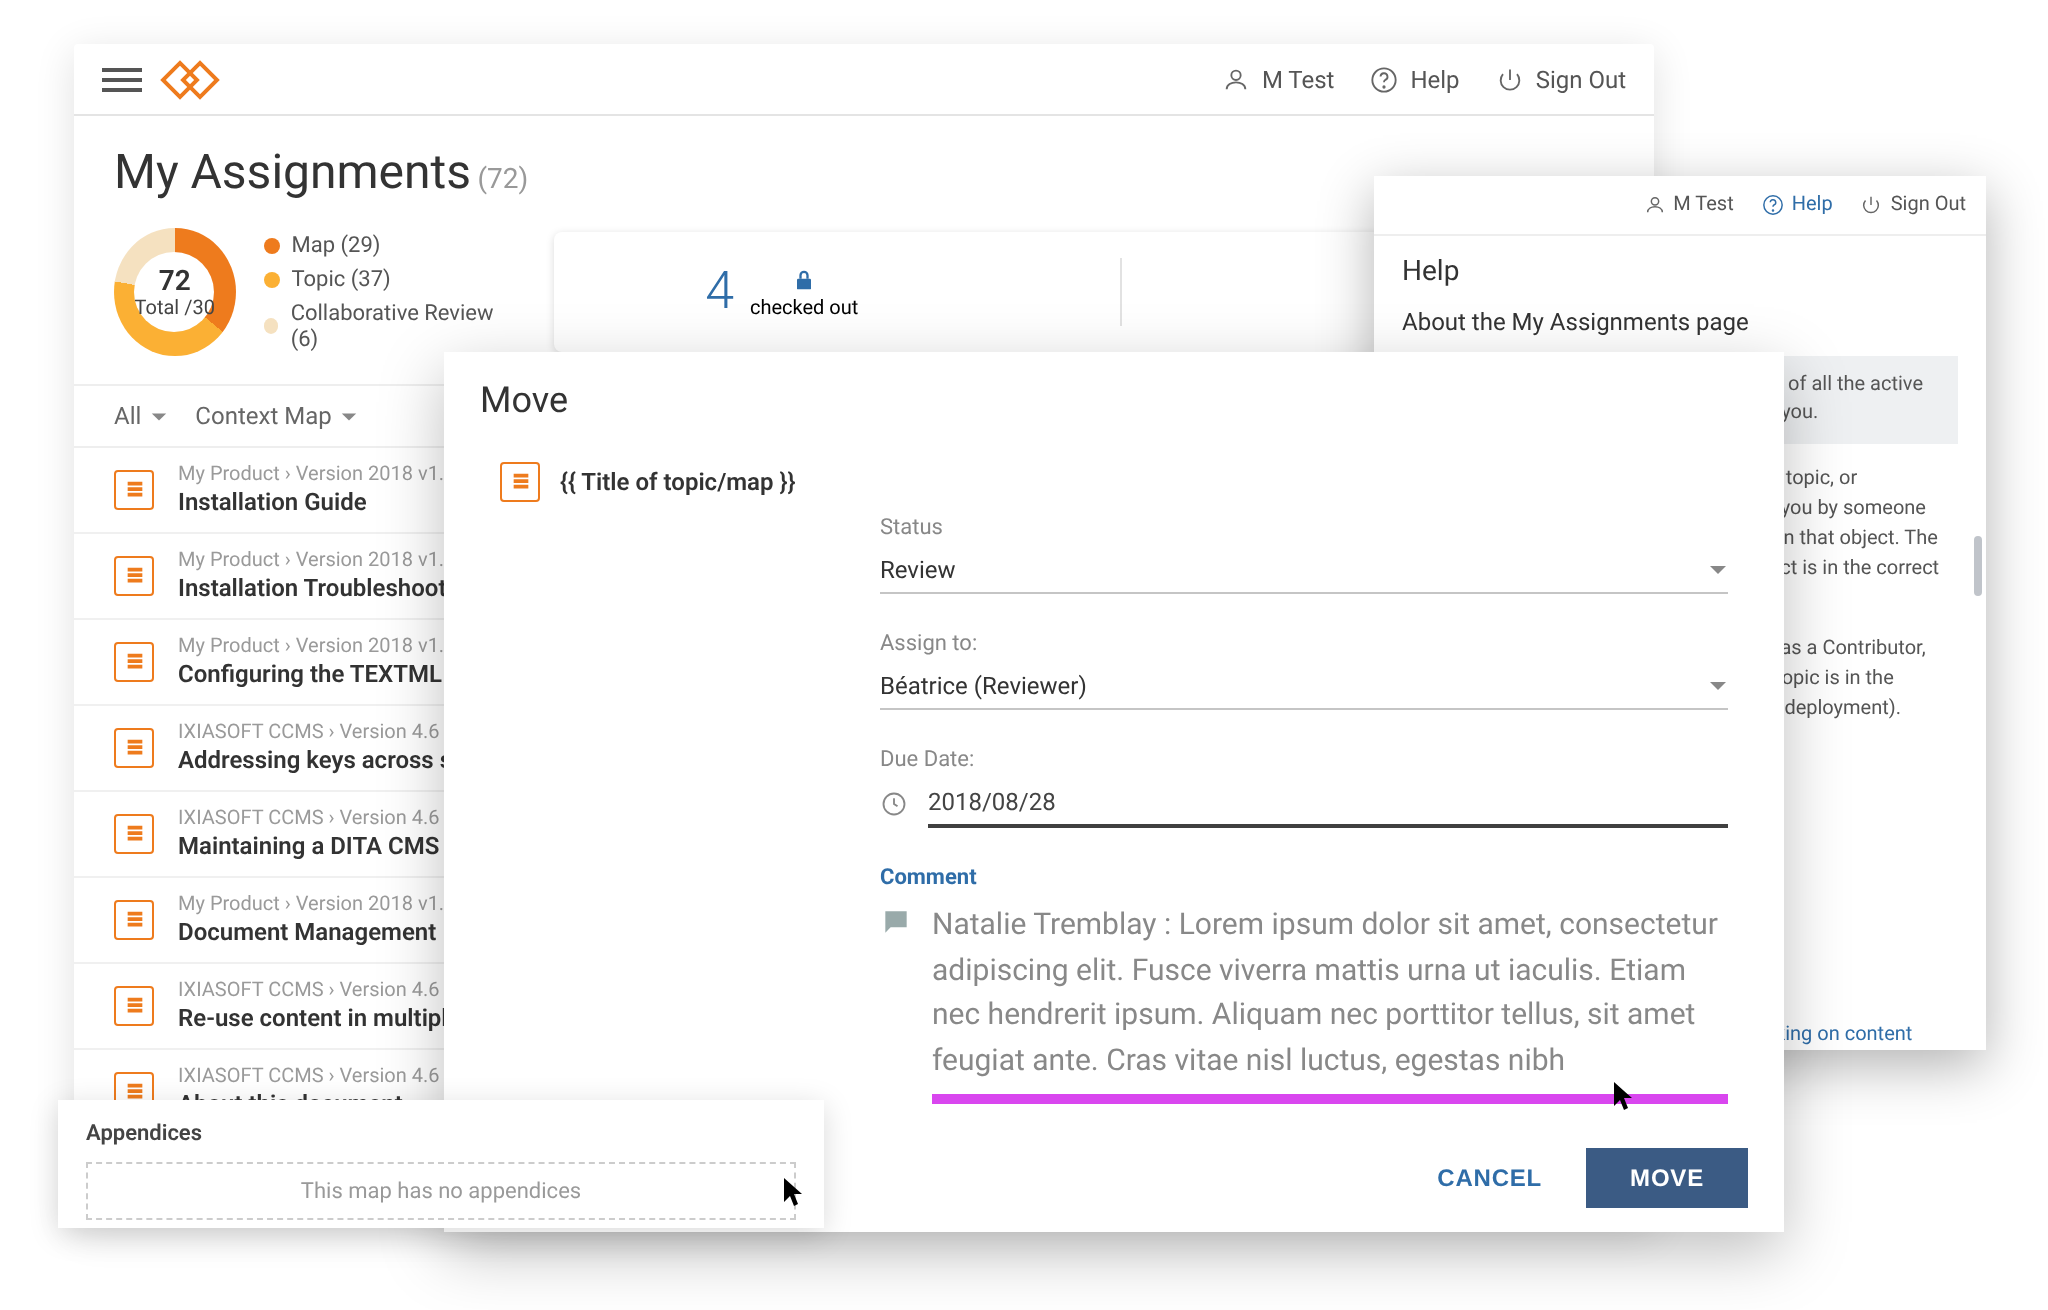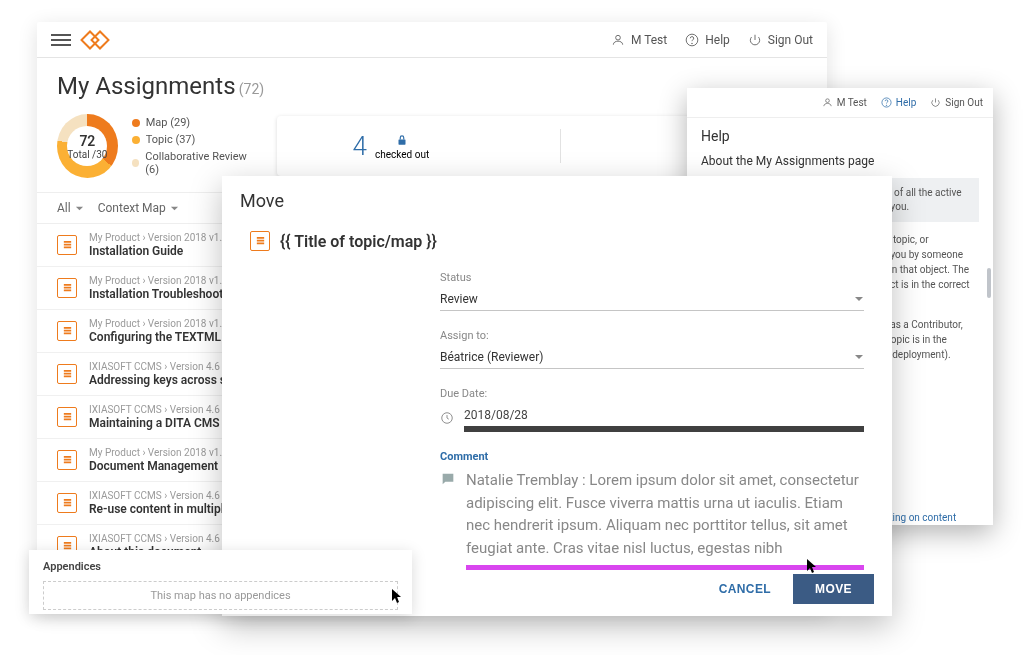--- a/index.html
+++ b/index.html
@@ -79,29 +79,29 @@
   .cursor { position:absolute; width:12px; height:16px; }
   .cursor svg { width:12px; height:16px; fill:#000; }
 
   
   .move-dialog {
     position:absolute; left:222px; top:176px; width:670px; height:440px;
     background:#fff; box-shadow: 0 10px 30px rgba(0,0,0,0.25);
   }
   .move-title { font-size:18px; color:#333; padding:14px 18px; font-weight:400; }
   .move-body { padding: 6px 28px 10px; }
-  .move-map-row { display:flex; align-items:center; gap:10px; font-size:16px; color:#333; font-weight:600; margin-bottom:20px; }
+  .move-map-row { display:flex; align-items:center; gap:10px; font-size:12px; color:#333; font-weight:600; margin-bottom:6px; }
   .move-fields { padding-left: 190px; }
   .field { margin-bottom: 18px; }
   .field-label { font-size:11px; color:#888; margin-bottom:4px; }
   .field-value-row { display:flex; align-items:center; justify-content:space-between; border-bottom:1px solid #c5c5c5; padding: 4px 0; font-size:12px; color:#333; }
   .field-value-row svg { width:10px; height:10px; fill:#888; }
   .date-row { display:flex; align-items:center; gap:10px; }
   .date-row .clock { width:14px; height:14px; stroke:#888; fill:none; stroke-width:1.6; }
-  .date-input { flex:1; border-bottom:6px solid #404040; padding:4px 0; font-size:12px; }
+  .date-input { flex:1; border-bottom:2px solid #404040; padding:4px 0; font-size:12px; }
   .comment-label { font-size:11px; color:#2f6da8; margin: 14px 0 6px; font-weight: bold; }
   .comment-row { display:flex; gap:10px; }
   .comment-icon { width:16px; height:16px; fill:#9aa; flex-shrink:0; margin-top:2px; }
   .comment-text { font-size:15px; color:#888; line-height:1.5; border-bottom:5px solid #d946ef; padding-bottom:6px; position:relative; }
   .move-actions { position:absolute; right:18px; bottom:12px; display:flex; gap:8px; align-items:center; }
   .btn-flat { color:#2f6da8; font-size:12px; font-weight:600; padding:8px 14px; background:none; border:none; cursor:pointer; letter-spacing:0.4px; }
   .btn-primary { background:#3b5b84; color:#fff; font-size:12px; font-weight:600; padding:8px 22px; border:none; cursor:pointer; letter-spacing:0.4px; }
 
   
   .status-table {

